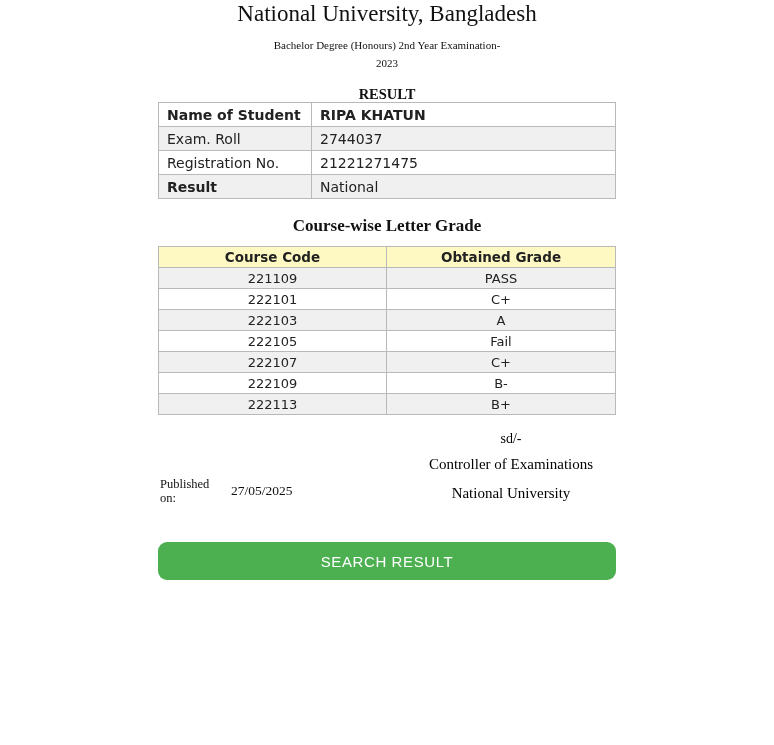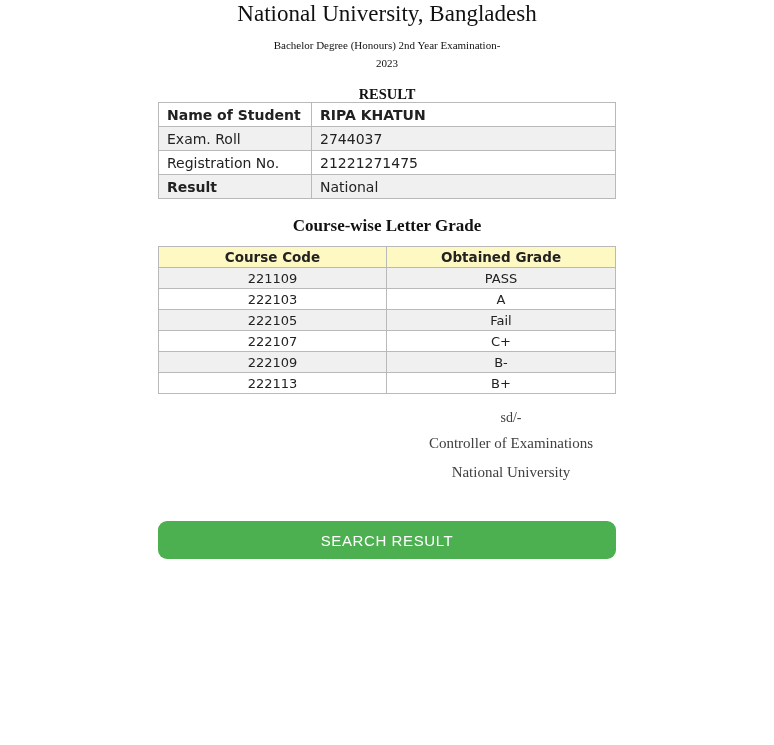--- a/index.html
+++ b/index.html
@@ -87,21 +87,21 @@
     margin: 16px auto 0 auto;
     position: relative;
     height: 76px;
   }
   .signature {
     position: absolute;
     right: 0;
     top: 0;
     width: 210px;
     text-align: center;
-    color: #404040;
+    color: #000000;
   }
   .sig-line1 { font-size: 14px; line-height: 15px; }
   .sig-line2 { font-size: 15px; line-height: 16px; margin-top: 10px; }
   .sig-line3 { font-size: 15px; line-height: 16px; margin-top: 13px; }
   .published {
     position: absolute;
     left: 2px;
     bottom: 2px;
     display: flex;
     align-items: center;
@@ -174,20 +174,24 @@
         <th>Course Code</th>
         <th>Obtained Grade</th>
       </tr>
     </thead>
     <tbody>
       <tr>
         <td>221109</td>
         <td>PASS</td>
       </tr>
       <tr>
+        <td>222101</td>
+        <td>C+</td>
+      </tr>
+      <tr>
         <td>222103</td>
         <td>A</td>
       </tr>
       <tr>
         <td>222105</td>
         <td>Fail</td>
       </tr>
       <tr>
         <td>222107</td>
         <td>C+</td>
@@ -202,17 +206,21 @@
       </tr>
     </tbody>
   </table>
 
   <div class="footer-row">
     <div class="signature">
       <div class="sig-line1">sd/-</div>
       <div class="sig-line2">Controller of Examinations</div>
       <div class="sig-line3">National University</div>
     </div>
+    <div class="published">
+      <div class="published-label">Published on:</div>
+      <div class="published-date">27/05/2025</div>
+    </div>
   </div>
 
   <button class="search-button">SEARCH RESULT</button>
 
 </div>
 
 </body></html>

